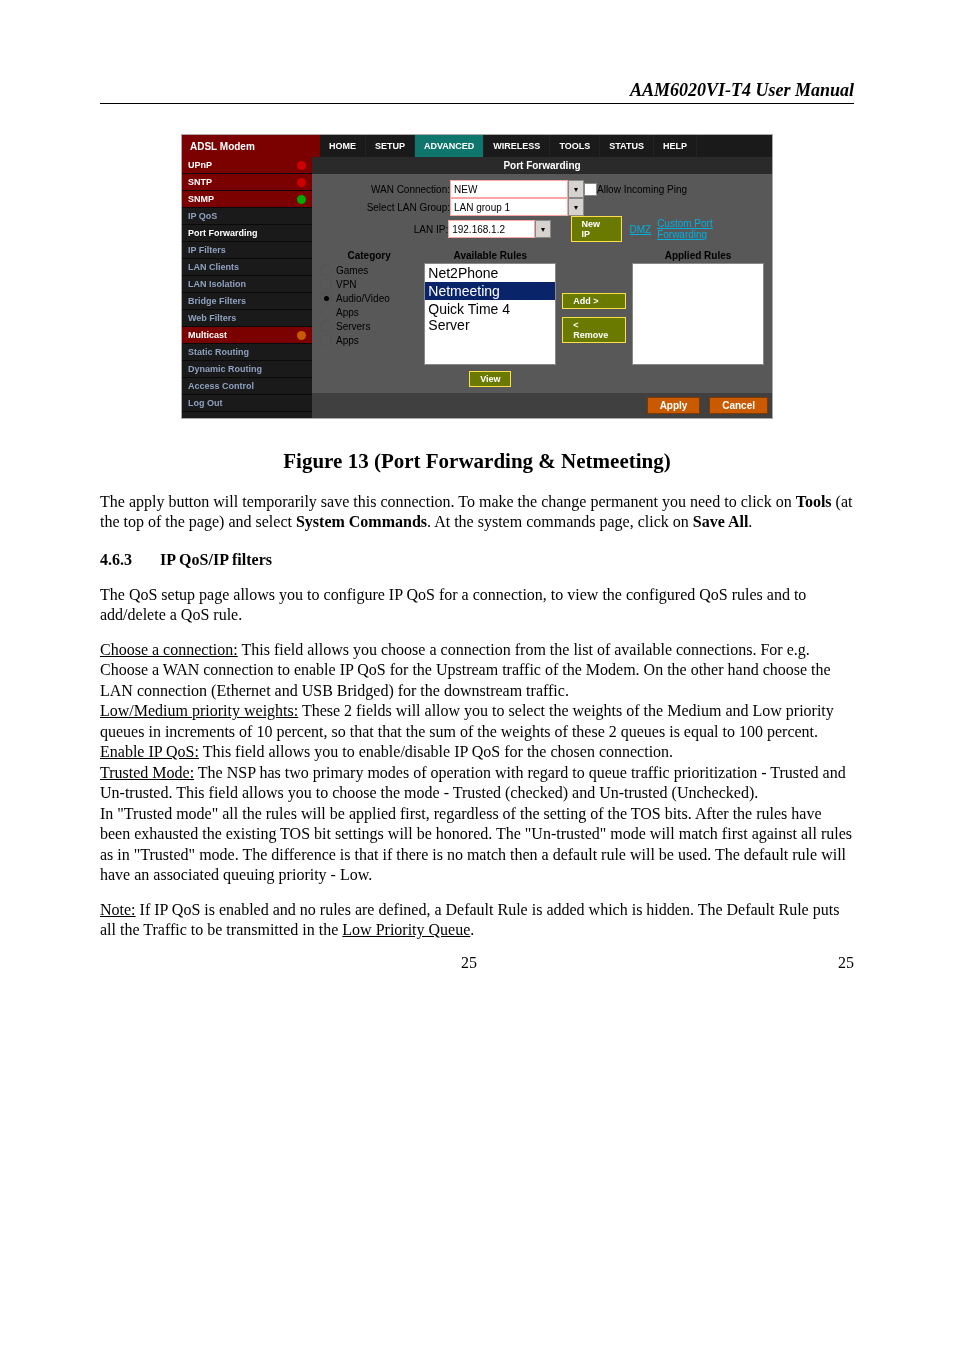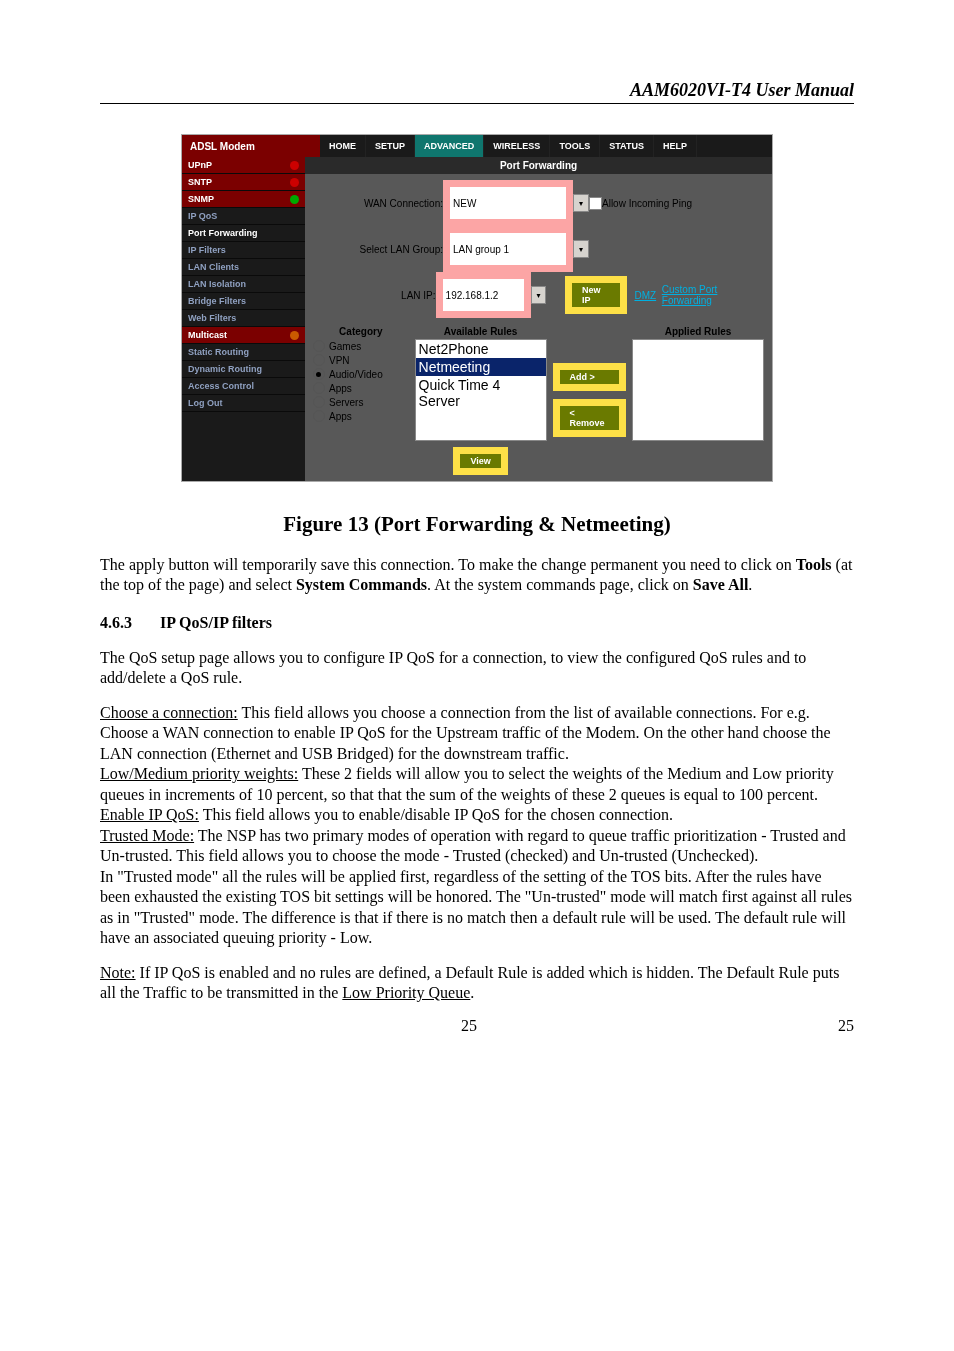--- a/index.html
+++ b/index.html
@@ -102,30 +102,30 @@
   }
   .ss-main-inner {
     background: #585858;
     padding: 6px 8px;
     color: #000;
     font-size: 10px;
   }
   .form-row { display:flex; align-items:center; margin: 0 0; }
   .form-label { width:130px; text-align:right; font-size:10px; color:#000; }
   .ss-field {
-    background:#fff; border:7px solid #fca5a5; height:16px; font-size:10px;
-    padding:8px 3px; display:inline-flex; align-items:center;
+    background:#fff; border:1px solid #fca5a5; height:16px; font-size:10px;
+    padding:0 3px; display:inline-flex; align-items:center;
   }
   .drop-btn {
     width:14px; height:16px; background:#d6d3ce; border:1px solid #888;
     display:inline-flex; align-items:center; justify-content:center; font-size:8px;
   }
   .ss-btn {
     background:#6a7a00; color:#fff; font-size:9px; font-weight:bold;
-    border:7px solid #fde047; padding:2px 10px; display:inline-block;
+    border:1px solid #fde047; padding:2px 10px; display:inline-block;
   }
   .ss-link { color:#00b0e0; text-decoration:underline; font-size:10px; }
   .rules-row { display:flex; gap:6px; margin-top:6px; }
   .category-col { width:100px; }
   .cat-head, .rules-head, .applied-head { font-weight:bold; text-align:center; font-size:10px; padding:2px 0; }
   .radio-item { display:flex; align-items:center; gap:4px; font-size:10px; color:#000; padding:1px 0;}
   .radio { width:10px; height:10px; border:1px solid #555; border-radius:50%; display:inline-flex; align-items:center; justify-content:center;}
   .radio.selected::after { content:""; width:5px; height:5px; background:#000; border-radius:50%; display:block;}
   .listbox {
     background:#fff; border:1px solid #888; height:100px; width:130px; font-size:14px;
@@ -304,20 +304,24 @@
             <div class="btn-col">
               <span class="ss-btn">Add &gt;</span>
               <span class="ss-btn">&lt; Remove</span>
             </div>
             <div>
               <div class="applied-head">Applied Rules</div>
               <div class="applied-box"></div>
             </div>
           </div>
         </div>
+        <div class="footer-btns">
+          <span class="ft-btn">Apply</span>
+          <span class="ft-btn">Cancel</span>
+        </div>
       </div>
     </div>
   </div>
 
   <div class="figure-caption">Figure 13 (Port Forwarding &amp; Netmeeting)</div>
 
   <p class="body-text">
     <span>The apply button will temporarily save this connection. To make the change permanent you need to click on </span><span class="b">Tools</span><span> (at the top of the page) and select </span><span class="b">System Commands</span><span>.  At the system commands page, click on </span><span class="b">Save All</span><span>.</span>
   </p>
 

